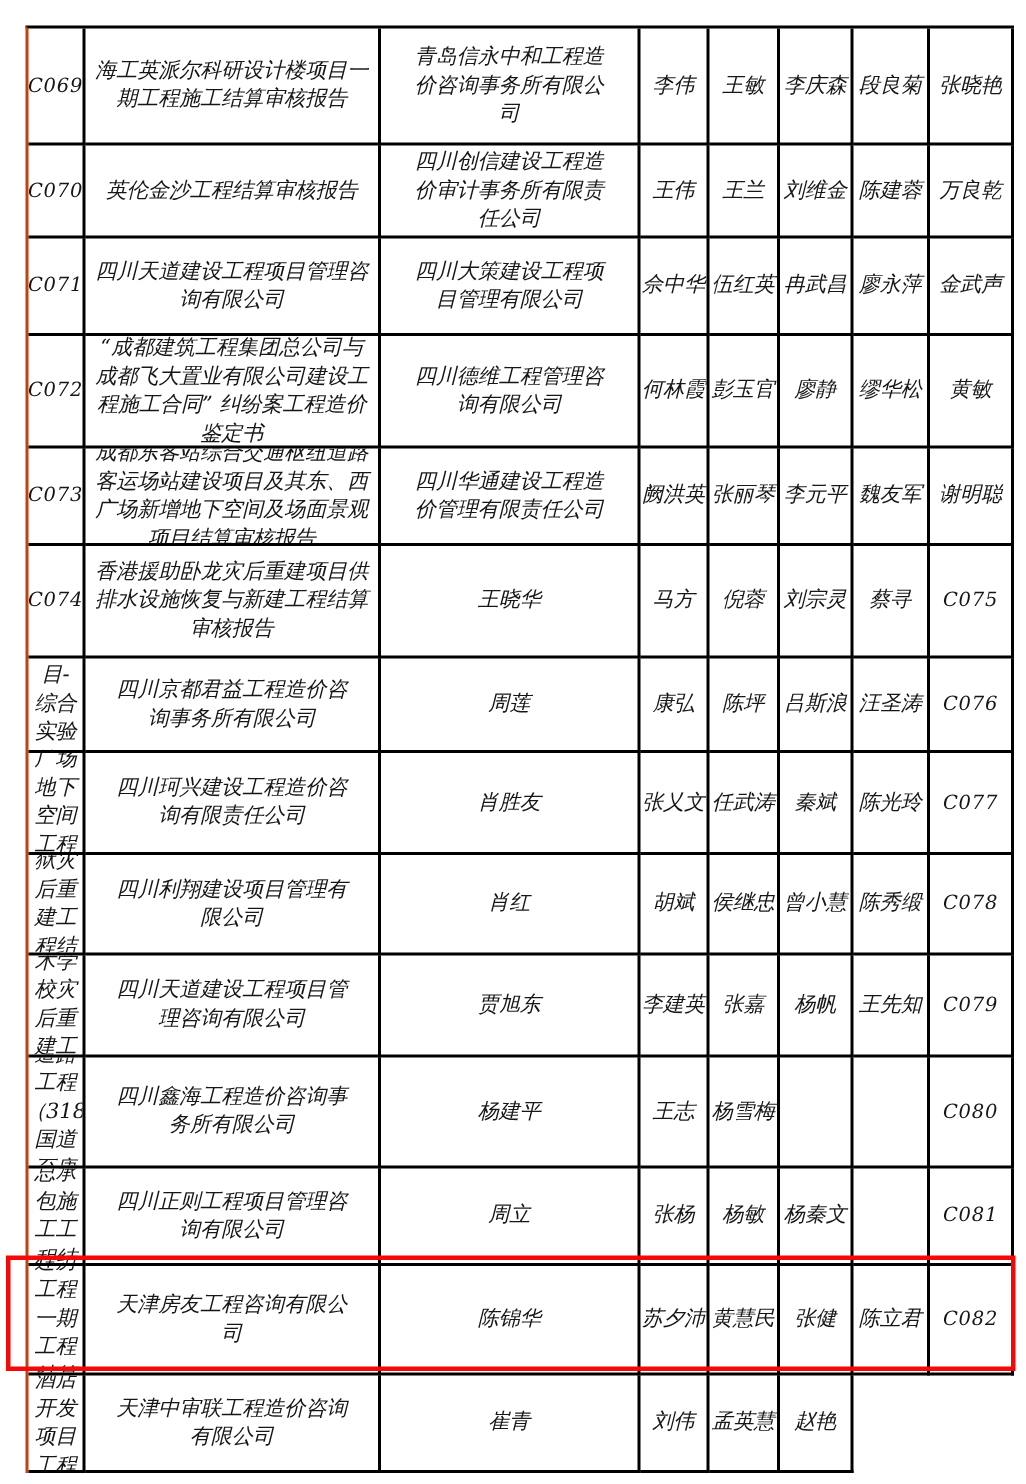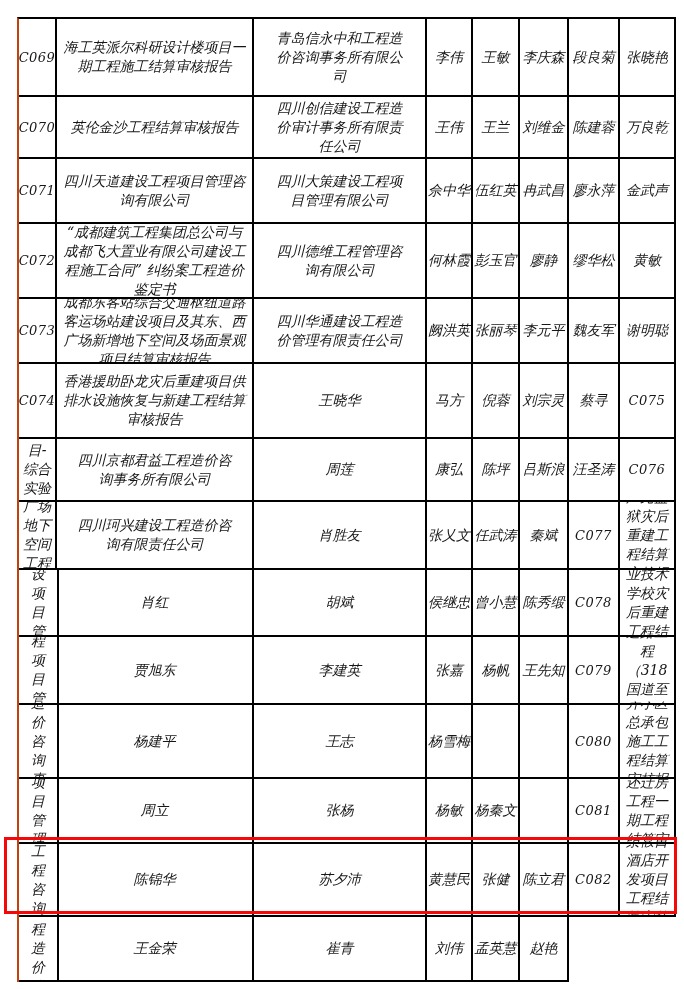--- a/index.html
+++ b/index.html
@@ -97,20 +97,21 @@
   <div class="cell person">吕斯浪</div>
   <div class="cell person">汪圣涛</div>
 
   <div class="cell code">C076</div>
   <div class="cell project">成都东客站西广场地下空间工程结算审核报告</div>
   <div class="cell company">四川珂兴建设工程造价咨询有限责任公司</div>
   <div class="cell person">肖胜友</div>
   <div class="cell person">张乂文</div>
   <div class="cell person">任武涛</div>
   <div class="cell person">秦斌</div>
+  <div class="cell person">陈光玲</div>
 
   <div class="cell code">C077</div>
   <div class="cell project">四川省广元监狱灾后重建工程结算审核报告</div>
   <div class="cell company">四川利翔建设项目管理有限公司</div>
   <div class="cell person">肖红</div>
   <div class="cell person">胡斌</div>
   <div class="cell person">侯继忠</div>
   <div class="cell person">曾小慧</div>
   <div class="cell person">陈秀缎</div>
 
@@ -146,20 +147,19 @@
   <div class="cell company">天津房友工程咨询有限公司</div>
   <div class="cell person">陈锦华</div>
   <div class="cell person">苏夕沛</div>
   <div class="cell person">黄慧民</div>
   <div class="cell person">张健</div>
   <div class="cell person">陈立君</div>
 
   <div class="cell code">C082</div>
   <div class="cell project">团泊风景假日酒店开发项目工程结算审核报告</div>
   <div class="cell company">天津中审联工程造价咨询有限公司</div>
-  <div class="cell person">王金荣</div>
   <div class="cell person">崔青</div>
   <div class="cell person">刘伟</div>
   <div class="cell person">孟英慧</div>
   <div class="cell person">赵艳</div>
 </div>
 
 <div class="highlight-box" style="border-color: rgb(244, 8, 8);"></div>
 
 </body></html>

